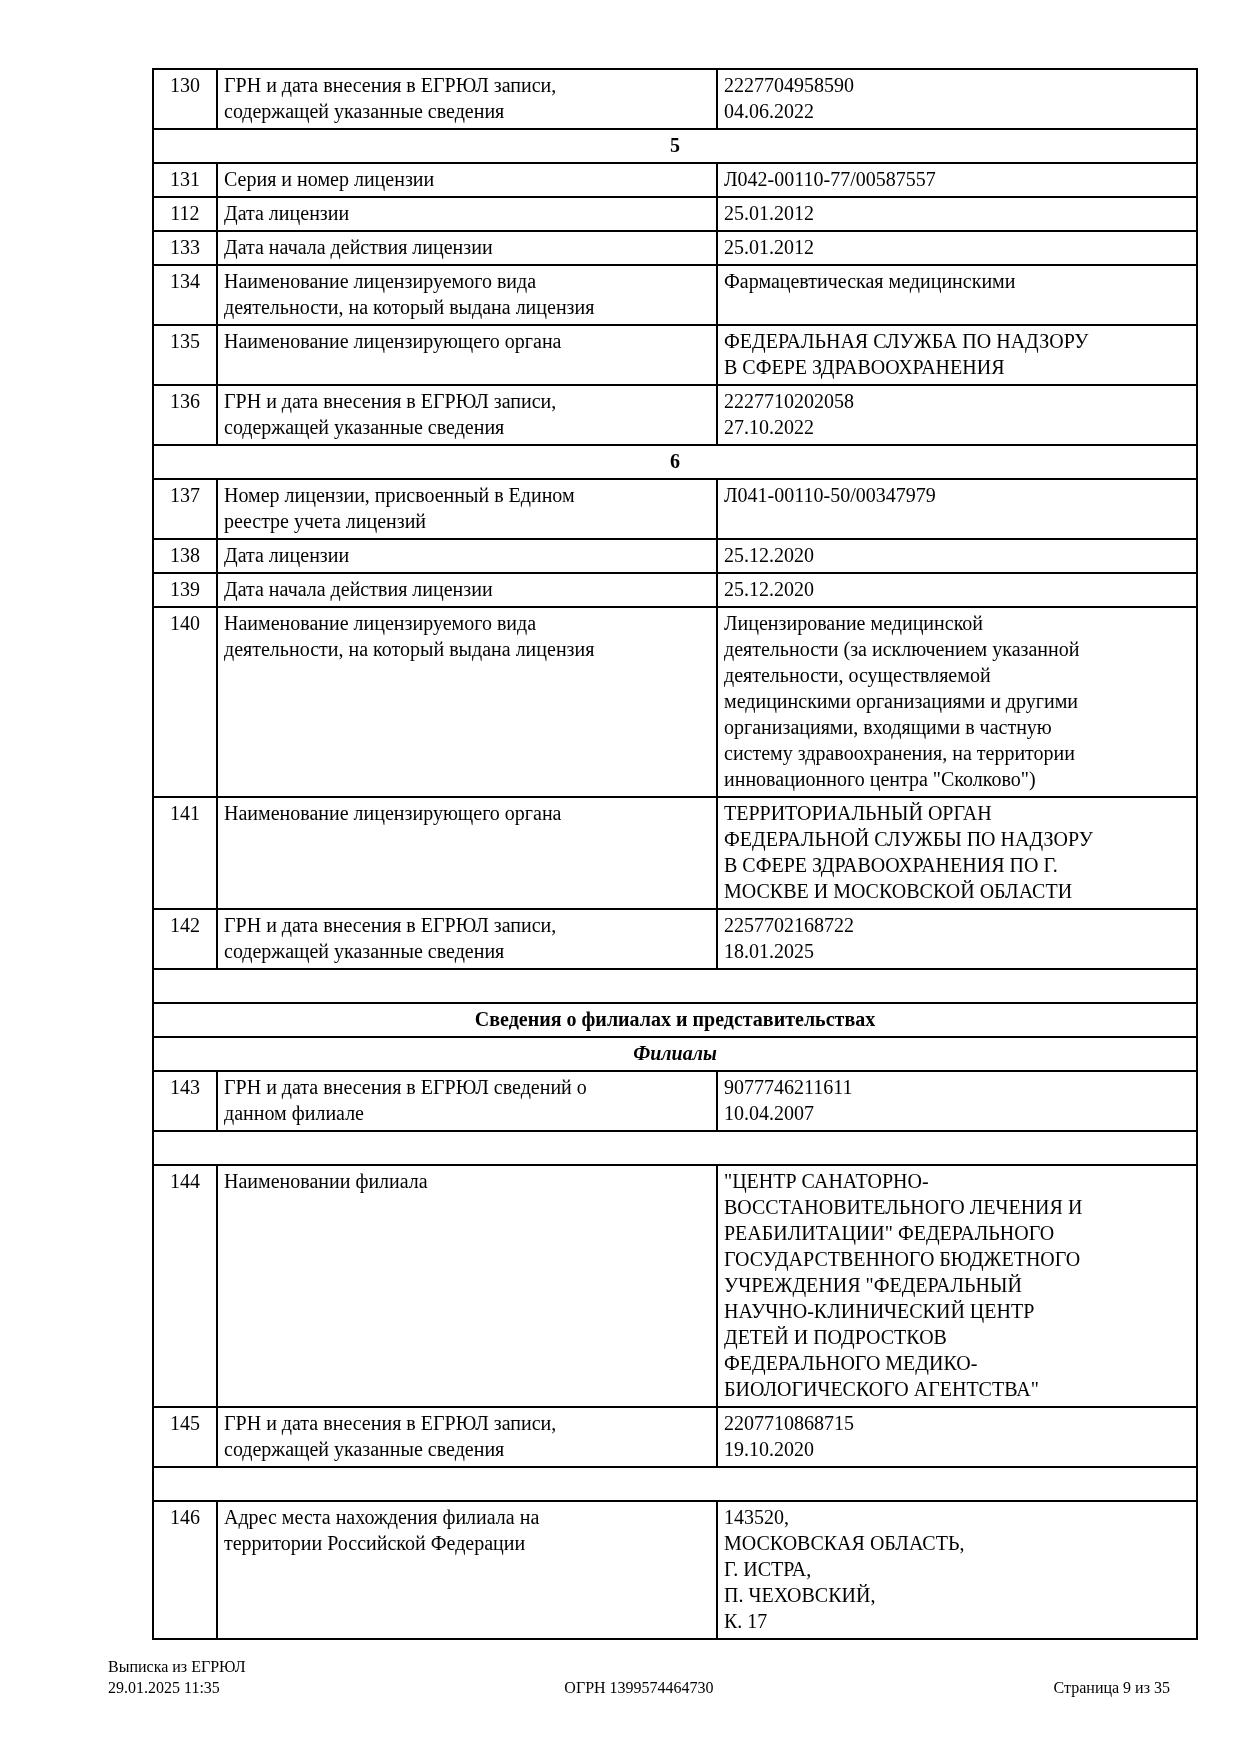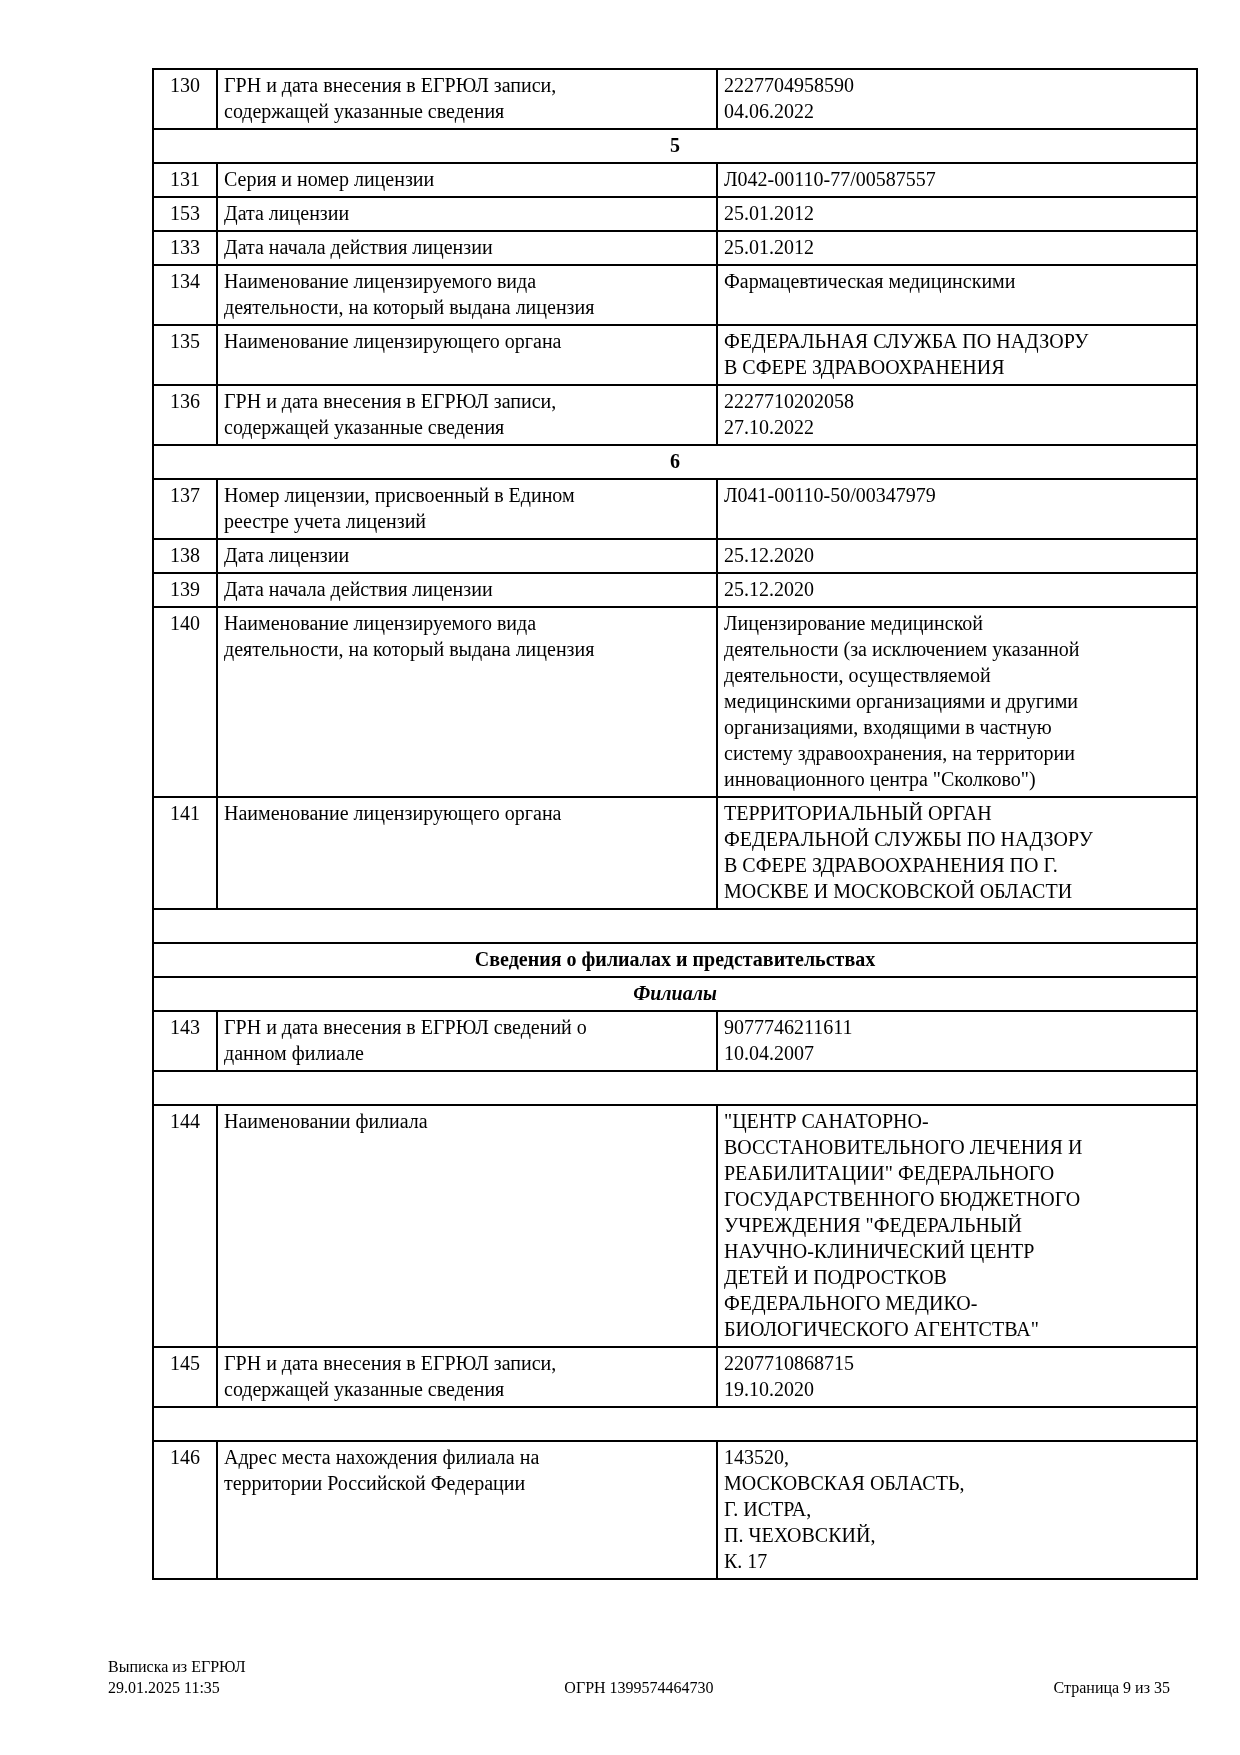--- a/index.html
+++ b/index.html
@@ -83,21 +83,21 @@
         </tr>
         <tr>
           <td colspan="3" class="section">5</td>
         </tr>
         <tr>
           <td class="num">131</td>
           <td class="label">Серия и номер лицензии</td>
           <td class="value">Л042-00110-77/00587557</td>
         </tr>
         <tr>
-          <td class="num">153</td>
+          <td class="num">112</td>
           <td class="label">Дата лицензии</td>
           <td class="value">25.01.2012</td>
         </tr>
         <tr>
           <td class="num">133</td>
           <td class="label">Дата начала действия лицензии</td>
           <td class="value">25.01.2012</td>
         </tr>
         <tr>
           <td class="num">134</td>
@@ -149,20 +149,27 @@
 систему здравоохранения, на территории
 инновационного центра "Сколково")</td>
         </tr>
         <tr>
           <td class="num">141</td>
           <td class="label">Наименование лицензирующего органа</td>
           <td class="value">ТЕРРИТОРИАЛЬНЫЙ ОРГАН
 ФЕДЕРАЛЬНОЙ СЛУЖБЫ ПО НАДЗОРУ
 В СФЕРЕ ЗДРАВООХРАНЕНИЯ ПО Г.
 МОСКВЕ И МОСКОВСКОЙ ОБЛАСТИ</td>
+        </tr>
+        <tr>
+          <td class="num">142</td>
+          <td class="label">ГРН и дата внесения в ЕГРЮЛ записи,
+содержащей указанные сведения</td>
+          <td class="value">2257702168722
+18.01.2025</td>
         </tr>
         <tr>
           <td colspan="3" class="spacer"></td>
         </tr>
         <tr>
           <td colspan="3" class="section">Сведения о филиалах и представительствах</td>
         </tr>
         <tr>
           <td colspan="3" class="section italic">Филиалы</td>
         </tr>

